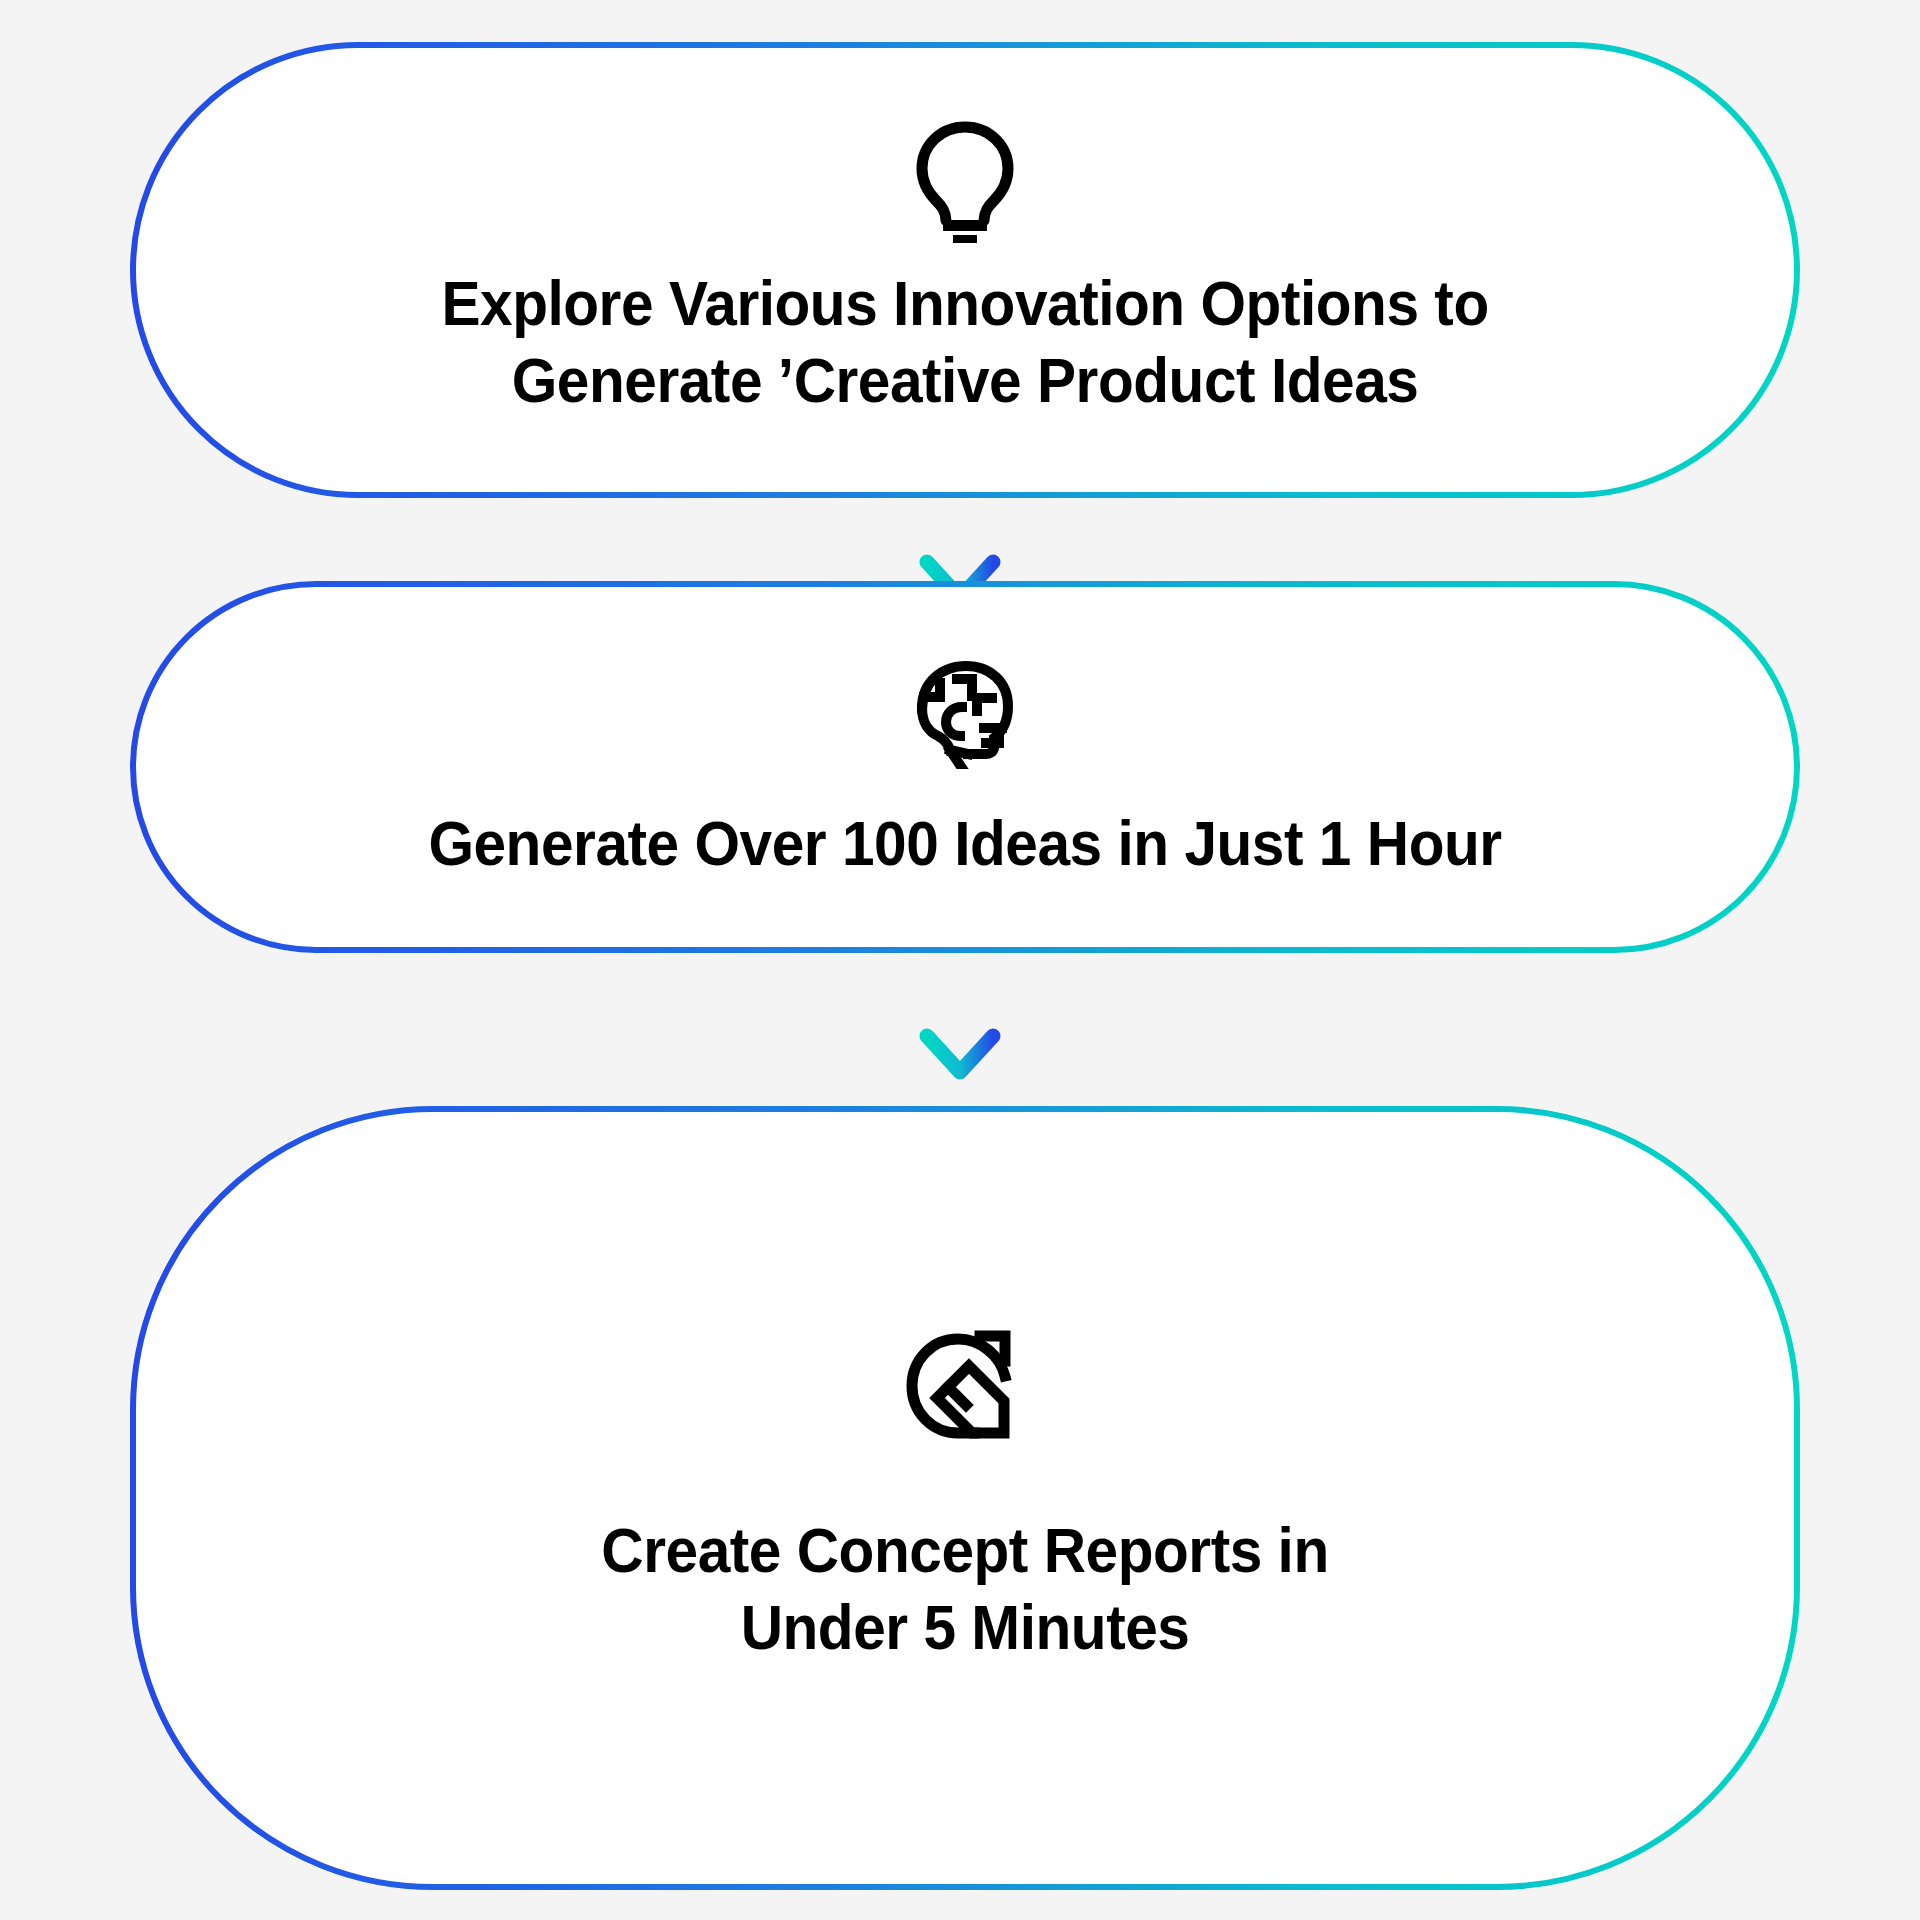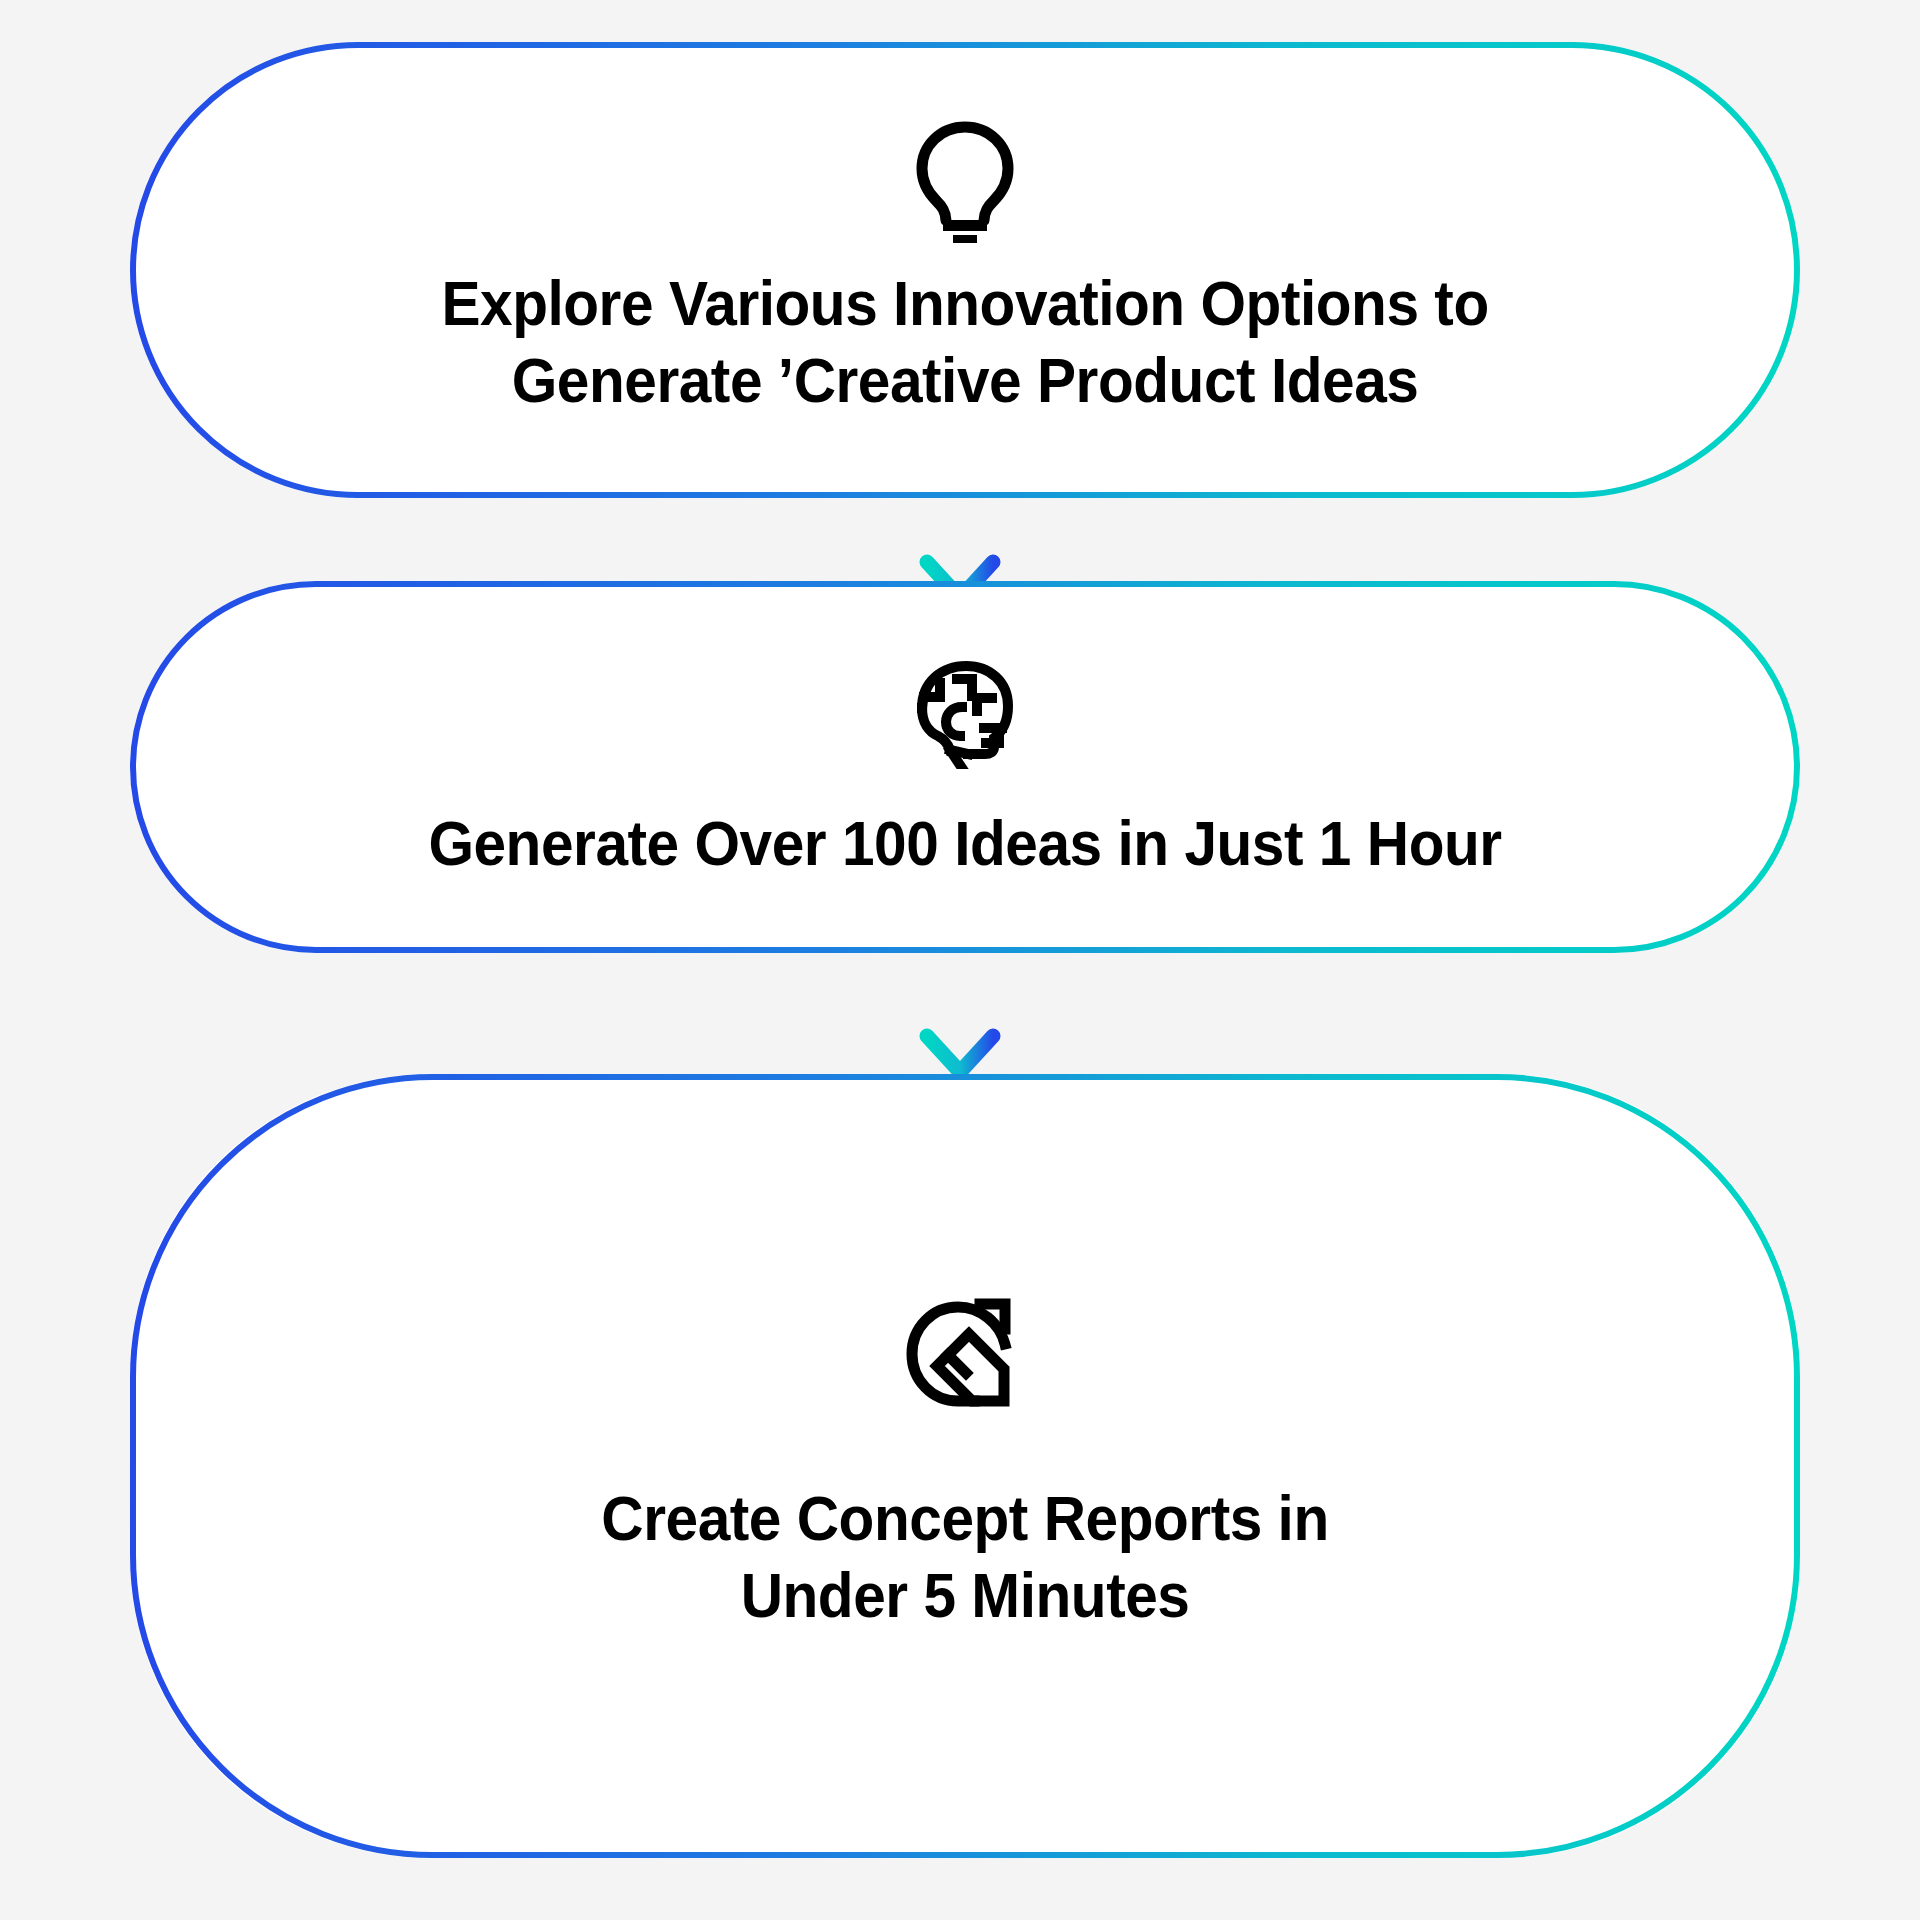--- a/index.html
+++ b/index.html
@@ -46,21 +46,21 @@
     z-index: 2;
     display: flex;
     flex-direction: column;
     align-items: center;
     justify-content: center;
     width: 100%;
   }
 
   #step-card-1 { top: 42px;   height: 456px; border-radius: 228px; }
   #step-card-2 { top: 581px;  height: 372px; border-radius: 186px; }
-  #step-card-3 { top: 1074px; height: 784px; border-radius: 300px; }
+  #step-card-3 { top: 1106px; height: 784px; border-radius: 300px; }
 
   
   .step-icon {
     display: block;
     margin: 0 auto;
   }
   #step-card-1 .icon-wrap { margin-bottom: 22px; }
   #step-card-2 .icon-wrap { margin-bottom: 36px; }
   #step-card-3 .icon-wrap { margin-bottom: 56px; }
 

